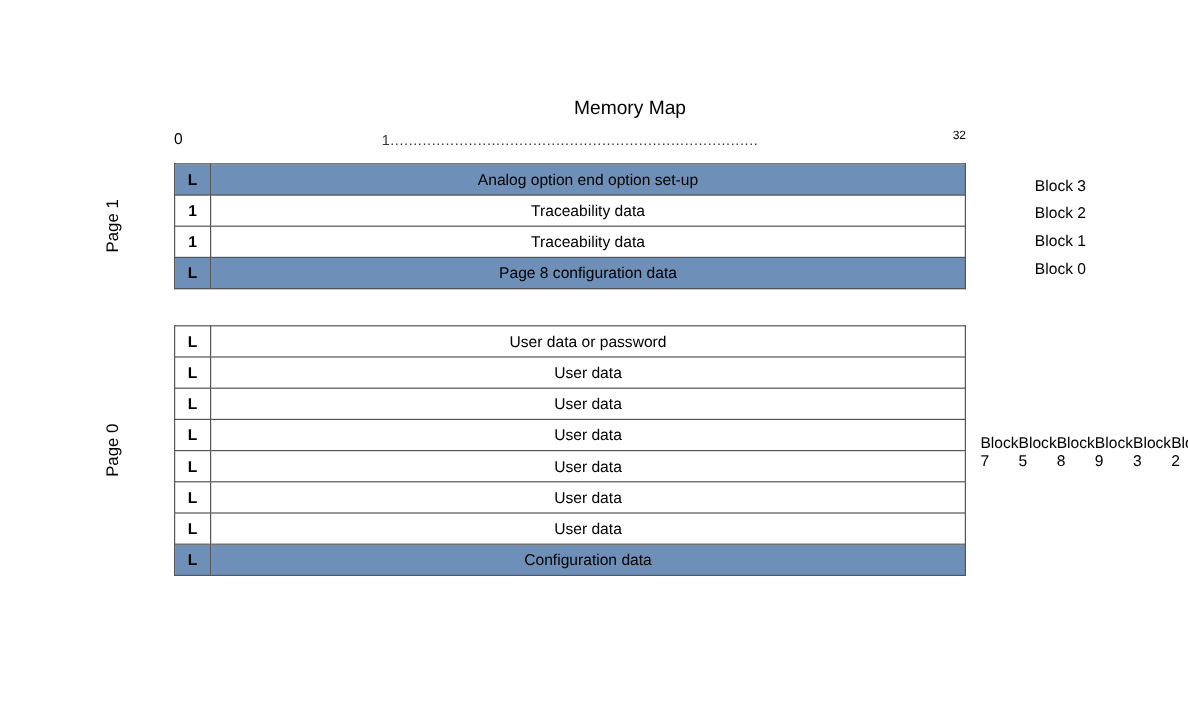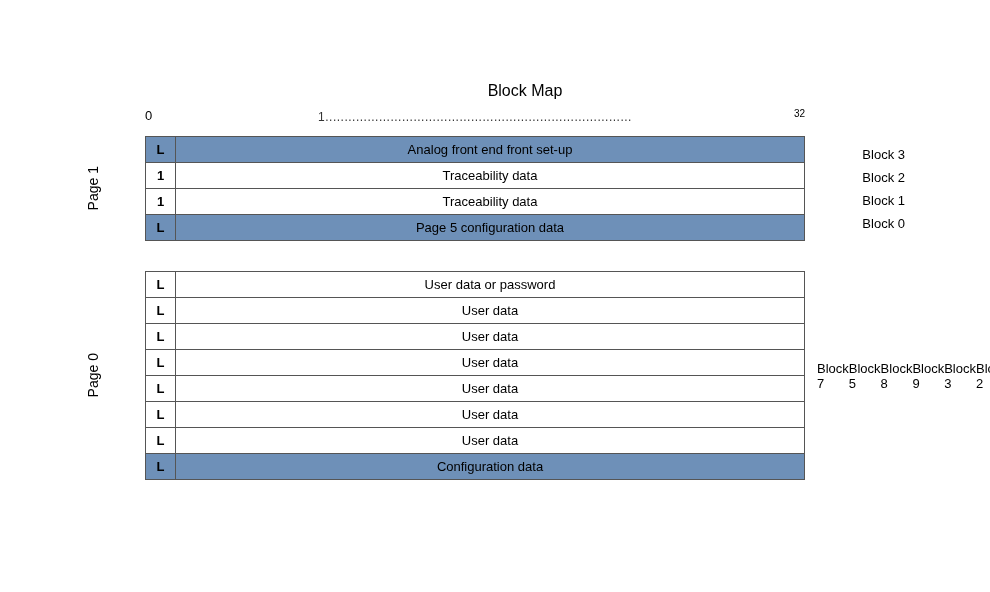--- a/index.html
+++ b/index.html
@@ -93,48 +93,48 @@
     .bottom-label {
       text-align: center;
       font-size: 14px;
     }
   </style>
 </head>
 <body>
 
 <div class="diagram-container">
 
-  <div class="title">Block Map</div>
+  <div class="title">Memory Map</div>
 
   <div style="margin-left:60px; width:660px; position:relative; height:22px; margin-bottom:6px;">
     <span style="position:absolute;left:0;font-size:13px;">0</span>
     <span style="position:absolute;left:18px;right:18px;font-size:12px;text-align:center;color:#333;letter-spacing:0.5px;top:2px;">1................................................................................</span>
     <span style="position:absolute;right:0;font-size:10px;">32</span>
   </div>
 
   <div class="page-section">
     <div class="page-label">Page 1</div>
     <div class="table-wrapper">
       <table class="mem-table">
         <tbody id="page1-tbody">
             <tr class="row-blue">
       <td class="col-lock">L</td>
-      <td class="col-content">Analog front end front set-up</td>
+      <td class="col-content">Analog option end option set-up</td>
     </tr>
             <tr class="row-white">
       <td class="col-lock">1</td>
       <td class="col-content">Traceability data</td>
     </tr>
             <tr class="row-white">
       <td class="col-lock">1</td>
       <td class="col-content">Traceability data</td>
     </tr>
             <tr class="row-blue">
       <td class="col-lock">L</td>
-      <td class="col-content">Page 5 configuration data</td>
+      <td class="col-content">Page 8 configuration data</td>
     </tr>
           </tbody>
       </table>
     </div>
     <div class="block-labels" id="page1-blocks" style="height:auto; display:flex; flex-direction:column;">
     <div class="block-label">Block 3</div>
         <div class="block-label">Block 2</div>
         <div class="block-label">Block 1</div>
         <div class="block-label">Block 0</div>
       </div>

